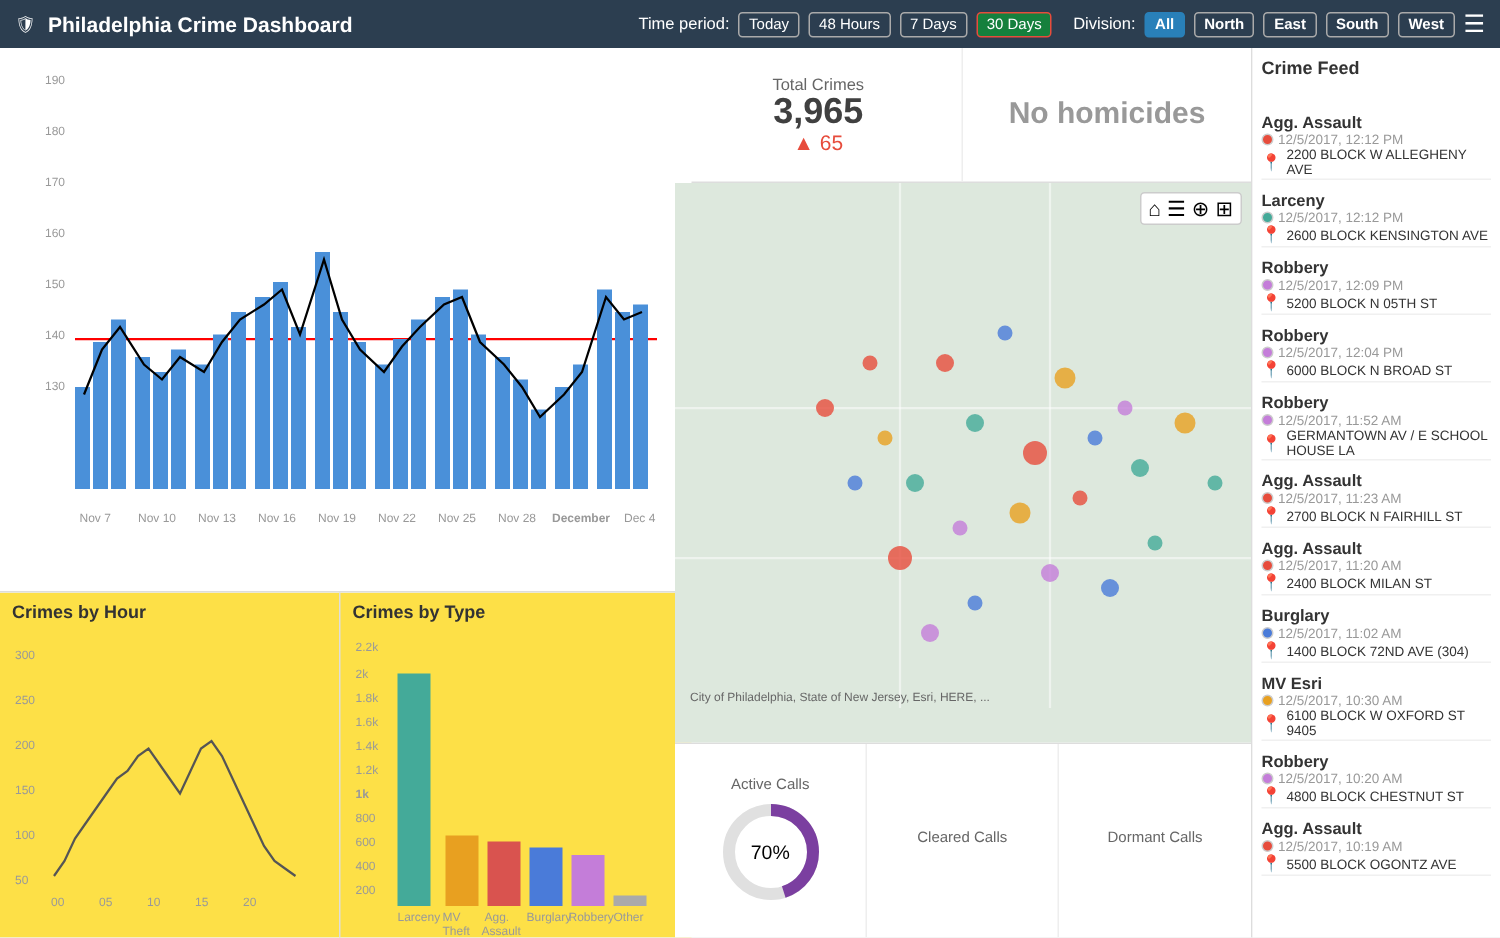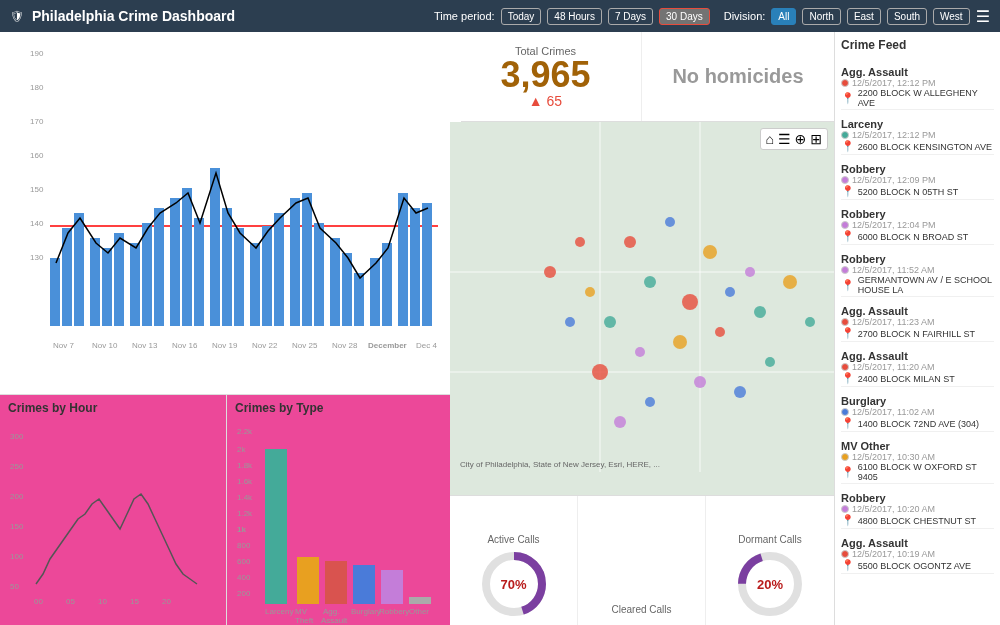--- a/index.html
+++ b/index.html
@@ -20,29 +20,30 @@
     #header .right { display: flex; align-items: center; gap: 6px; font-size: 11px; }
     .time-btn {
       padding: 2px 6px;
       border: 1px solid #aaa;
       border-radius: 3px;
       cursor: pointer;
       background: transparent;
       color: white;
       font-size: 10px;
     }
-    .time-btn.active { background: #737373; border-color: #e74c3c; }
+    .time-btn.active { background: #15803d; border-color: #e74c3c; }
     .div-btn {
       padding: 2px 6px;
       border: 1px solid #aaa;
       border-radius: 3px;
       cursor: pointer;
       background: transparent;
       color: white;
       font-size: 10px;
+      font-weight: bold;
     }
     .div-btn.active { background: #2980b9; border-color: #2980b9; }
 
     
     #main {
       display: grid;
       grid-template-columns: 450px 1fr 165px;
       grid-template-rows: 1fr;
       height: calc(625px - 32px);
     }
@@ -60,21 +61,21 @@
       border-bottom: 1px solid #ddd;
       padding: 6px 8px;
       position: relative;
     }
     .panel-title { font-size: 12px; font-weight: bold; color: #333; margin-bottom: 4px; }
 
     
     #bottom-left {
       display: grid;
       grid-template-columns: 1fr 1fr;
-      background: #ec4899;
+      background: #fde047;
     }
     #crimes-by-hour {
       border-right: 1px solid #ddd;
       padding: 6px 8px;
       position: relative;
     }
     #crimes-by-type {
       padding: 6px 8px;
       position: relative;
     }
@@ -101,56 +102,56 @@
       border-right: 1px solid #eee;
     }
     .total-right {
       display: flex;
       flex-direction: column;
       align-items: center;
       justify-content: center;
       padding: 8px;
     }
     .total-label { font-size: 11px; color: #666; }
-    .total-number { font-size: 36px; font-weight: bold; color: #a16207; line-height: 1; }
+    .total-number { font-size: 24px; font-weight: bold; color: #404040; line-height: 1; }
     .total-change { font-size: 14px; color: #e74c3c; }
     .no-homicides { font-size: 20px; font-weight: bold; color: #999; }
 
     #map-area {
       background: #e8f0e8;
       position: relative;
       overflow: hidden;
     }
 
     #calls-section {
       background: white;
       border-top: 1px solid #ddd;
       display: grid;
       grid-template-columns: 1fr 1fr 1fr;
     }
     .call-box {
       display: flex;
       flex-direction: column;
       align-items: center;
-      justify-content: flex-end;
+      justify-content: center;
       padding: 6px;
       border-right: 1px solid #eee;
     }
     .call-box:last-child { border-right: none; }
     .call-title { font-size: 10px; color: #666; margin-bottom: 4px; }
     .donut-container { position: relative; width: 70px; height: 70px; }
-    .donut-pct { position: absolute; top: 50%; left: 50%; transform: translate(-50%, -50%); font-size: 13px; font-weight: bold; color: #b91c1c; }
+    .donut-pct { position: absolute; top: 50%; left: 50%; transform: translate(-50%, -50%); font-size: 13px; font-weight: normal; color: #000000; }
 
     
     #crime-feed {
       background: white;
       overflow-y: auto;
       padding: 6px;
     }
-    .feed-title { font-size: 12px; font-weight: bold; color: #333; margin-bottom: 14px; }
+    .feed-title { font-size: 12px; font-weight: bold; color: #333; margin-bottom: 24px; }
     .feed-item { margin-bottom: 8px; padding-bottom: 1px; border-bottom: 1px solid #f0f0f0; }
     .feed-crime-type { font-size: 11px; font-weight: bold; color: #333; }
     .feed-time { font-size: 9px; color: #999; display: flex; align-items: center; gap: 3px; }
     .feed-location { font-size: 9px; color: #333; display: flex; align-items: center; gap: 3px; }
 
     
     svg { display: block; }
 
     .axis-label { font-size: 8px; fill: #999; }
     .trend-line { fill: none; stroke: black; stroke-width: 1.5; }
@@ -412,27 +413,20 @@
           <div class="donut-pct">70%</div>
         </div>
       </div>
 
       <div class="call-box">
         <div class="call-title">Cleared Calls</div>
       </div>
 
       <div class="call-box">
         <div class="call-title">Dormant Calls</div>
-        <div class="donut-container">
-          <svg width="70" height="70" viewBox="0 0 70 70">
-            <circle cx="35" cy="35" r="28" fill="none" stroke="#e0e0e0" stroke-width="8"></circle>
-            <circle cx="35" cy="35" r="28" fill="none" stroke="#7b3fa0" stroke-width="8" stroke-dasharray="35.19 140.74" stroke-dashoffset="43.98" transform="rotate(-90 35 35)"></circle>
-          </svg>
-          <div class="donut-pct">20%</div>
-        </div>
       </div>
     </div>
   </div>
 
   <div id="crime-feed">
     <div class="feed-title">Crime Feed</div>
     <div id="feed-list">
         <div class="feed-item">
       <div class="feed-crime-type">Agg. Assault</div>
       <div class="feed-time">
@@ -515,21 +509,21 @@
       <div class="feed-time">
         <span style="width:8px;height:8px;border-radius:50%;background:#4a7bd9;border:1px solid #ccc;display:inline-block;"></span>
         12/5/2017, 11:02 AM
       </div>
       <div class="feed-location">
         <span style="color:#e74c3c;font-size:11px;">📍</span>
         1400 BLOCK 72ND AVE (304)
       </div>
     </div>
         <div class="feed-item">
-      <div class="feed-crime-type">MV Other</div>
+      <div class="feed-crime-type">MV Esri</div>
       <div class="feed-time">
         <span style="width:8px;height:8px;border-radius:50%;background:#e8a020;border:1px solid #ccc;display:inline-block;"></span>
         12/5/2017, 10:30 AM
       </div>
       <div class="feed-location">
         <span style="color:#e74c3c;font-size:11px;">📍</span>
         6100 BLOCK W OXFORD ST 9405
       </div>
     </div>
         <div class="feed-item">

